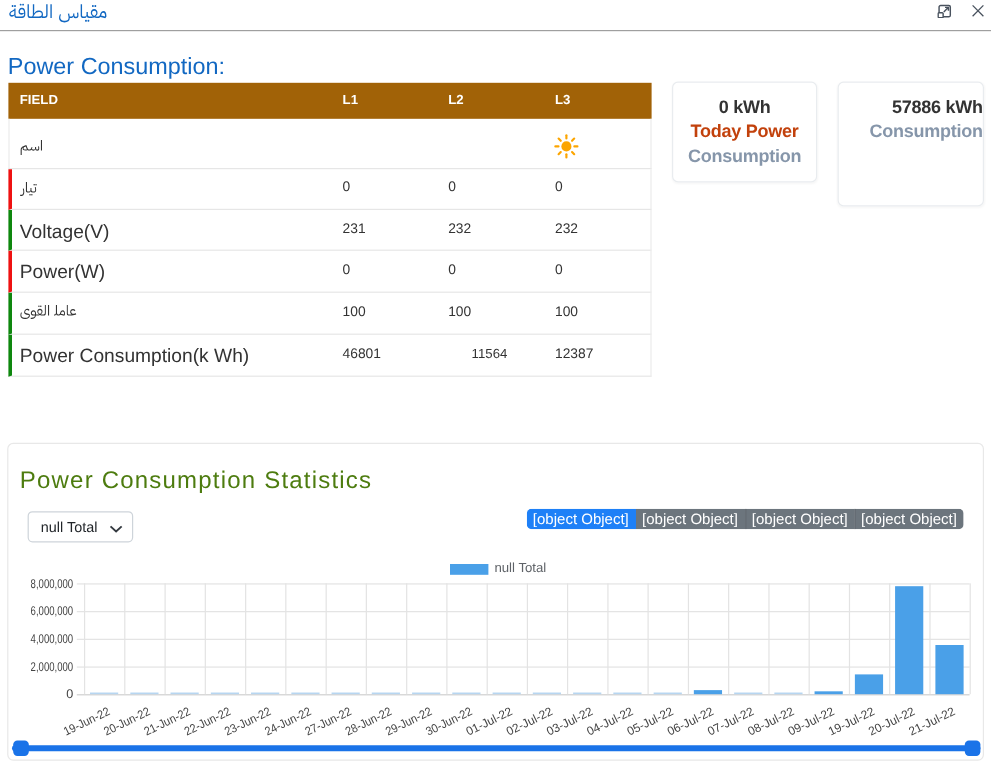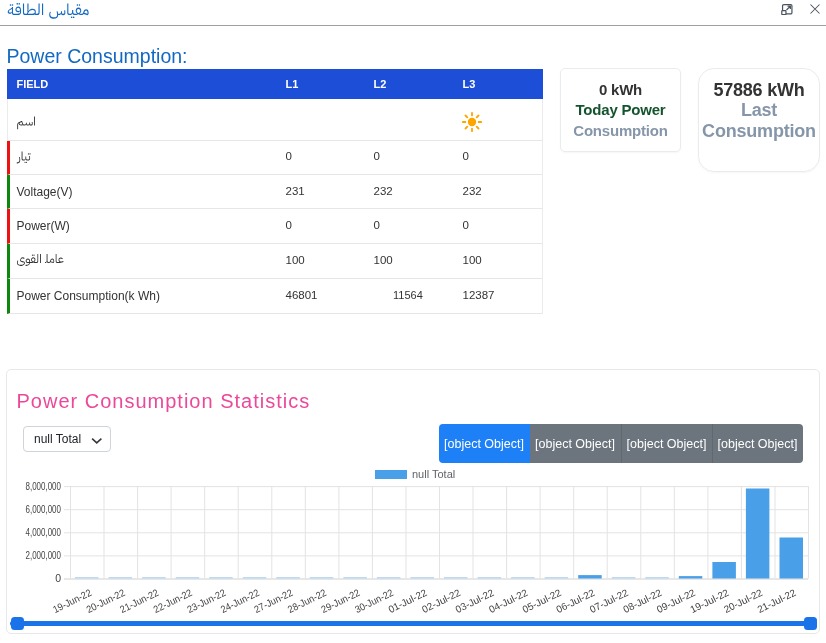--- a/index.html
+++ b/index.html
@@ -1,33 +1,33 @@
 <!DOCTYPE html>
 <html><head><meta charset="utf-8"><style>
 *{margin:0;padding:0;box-sizing:border-box}
 body{width:826px;height:643px;background:#fff;font-family:"Liberation Sans",sans-serif;position:relative;overflow:hidden}
-.lab{position:absolute;left:6.5px;top:50%;margin-top:-7px;font-size:12px;color:#333}
+.lab{position:absolute;left:6.5px;top:50%;margin-top:-7px;font-size:16px;color:#333}
 </style></head><body>
 <svg width="100" height="24" style="position:absolute;left:7px;top:0">
     <g transform="translate(0.5,15) scale(1.03)" fill="#1268c2">
       <path d="M6.8 0.0Q6.1 0.0 5.7 -0.1Q5.2 -0.2 4.9 -0.5Q4.6 -0.8 4.5 -1.2Q4.3 -1.6 4.3 -2.2V-2.4H4.3Q4.1 -1.8 3.6 -1.4Q3.1 -1.1 2.4 -1.1Q1.3 -1.1 0.8 -1.6Q0.2 -2.2 0.2 -3.2Q0.2 -3.6 0.4 -4.0Q0.5 -4.3 0.8 -4.7Q1.1 -5.0 1.6 -5.4Q2.1 -5.7 2.8 -6.1L4.3 -7.0V-7.7H5.3V-2.3Q5.3 -1.7 5.6 -1.5Q6.0 -1.3 6.6 -1.3H7.1V-0.3ZM2.6 -2.4Q3.5 -2.4 3.9 -2.6Q4.3 -2.9 4.3 -3.6V-5.8L2.8 -5.0Q2.0 -4.5 1.6 -4.2Q1.3 -3.8 1.3 -3.3Q1.3 -2.8 1.6 -2.6Q1.9 -2.4 2.6 -2.4ZM4.8 -9.0Q4.5 -9.0 4.3 -9.2Q4.1 -9.3 4.1 -9.7Q4.1 -10.1 4.3 -10.3Q4.5 -10.5 4.8 -10.5H4.9Q5.2 -10.5 5.4 -10.3Q5.6 -10.1 5.6 -9.7Q5.6 -9.3 5.4 -9.2Q5.2 -9.0 4.9 -9.0ZM2.8 -9.0Q2.5 -9.0 2.3 -9.2Q2.2 -9.3 2.2 -9.7Q2.2 -10.1 2.3 -10.3Q2.5 -10.5 2.8 -10.5H3.0Q3.3 -10.5 3.5 -10.3Q3.6 -10.1 3.6 -9.7Q3.6 -9.3 3.5 -9.2Q3.3 -9.0 3.0 -9.0Z M6.8 -1.0 7.1 -1.3H10.0Q10.6 -1.3 11.0 -1.4Q11.4 -1.5 11.7 -1.7Q12.0 -2.0 12.1 -2.4Q12.2 -2.7 12.2 -3.3V-3.8H12.1Q11.9 -3.3 11.4 -3.0Q10.9 -2.7 10.3 -2.7Q9.1 -2.7 8.4 -3.3Q7.7 -3.9 7.7 -5.1Q7.7 -5.7 7.9 -6.3Q8.1 -6.9 8.5 -7.3Q8.9 -7.8 9.4 -8.0Q9.9 -8.3 10.5 -8.3Q11.8 -8.3 12.5 -7.2Q13.2 -6.1 13.2 -4.0Q13.2 -2.9 13.1 -2.1Q12.9 -1.4 12.5 -0.9Q12.1 -0.4 11.5 -0.2Q10.9 0.0 10.0 0.0H6.8ZM10.6 -4.0Q11.2 -4.0 11.6 -4.1Q12.0 -4.3 12.2 -4.5Q12.1 -5.6 11.7 -6.3Q11.2 -7.0 10.4 -7.0Q9.6 -7.0 9.2 -6.5Q8.8 -6.0 8.8 -5.2Q8.8 -4.6 9.1 -4.3Q9.5 -4.0 10.3 -4.0ZM11.3 -10.1Q11.0 -10.1 10.8 -10.3Q10.7 -10.4 10.7 -10.8Q10.7 -11.2 10.8 -11.4Q11.0 -11.6 11.3 -11.6H11.5Q11.8 -11.6 12.0 -11.4Q12.1 -11.2 12.1 -10.8Q12.1 -10.4 12.0 -10.3Q11.8 -10.1 11.5 -10.1ZM9.4 -10.1Q9.1 -10.1 8.9 -10.3Q8.7 -10.4 8.7 -10.8Q8.7 -11.2 8.9 -11.4Q9.1 -11.6 9.4 -11.6H9.5Q9.8 -11.6 10.0 -11.4Q10.2 -11.2 10.2 -10.8Q10.2 -10.4 10.0 -10.3Q9.8 -10.1 9.5 -10.1Z M17.6 0.0Q16.9 0.0 16.4 -0.1Q15.9 -0.2 15.6 -0.5Q15.3 -0.8 15.2 -1.2Q15.0 -1.7 15.0 -2.3V-11.1H16.1V-2.3Q16.1 -1.8 16.5 -1.5Q16.8 -1.3 17.4 -1.3H18.0V-0.3L17.7 0.0Z M28.0 0.0Q27.4 0.0 27.0 -0.1Q26.7 -0.2 26.3 -0.5Q25.6 0.0 24.1 0.0H17.7V-1.0L18.0 -1.3H18.7L19.3 -2.2V-11.1H20.4V-5.6L20.2 -3.9L20.3 -3.8Q20.8 -4.5 21.3 -4.9Q21.8 -5.4 22.3 -5.6Q22.8 -5.9 23.3 -6.0Q23.9 -6.1 24.4 -6.1Q25.9 -6.1 26.7 -5.3Q27.5 -4.5 27.5 -3.1Q27.5 -2.1 27.2 -1.4Q27.5 -1.3 28.0 -1.3H28.3V-0.3ZM24.1 -1.3Q25.3 -1.3 25.9 -1.7Q26.5 -2.0 26.5 -3.0Q26.5 -3.9 26.0 -4.4Q25.5 -4.9 24.7 -4.9H24.2Q23.6 -4.9 23.1 -4.7Q22.6 -4.6 22.2 -4.4Q21.8 -4.1 21.3 -3.6Q20.9 -3.1 20.4 -2.4L19.8 -1.4L19.8 -1.3Z M28.0 -1.0 28.3 -1.3H28.7Q29.4 -1.3 29.8 -1.6Q30.1 -1.9 30.1 -2.7V-11.1H31.2V-2.7Q31.2 -1.3 30.6 -0.6Q30.0 0.0 28.7 0.0H28.0Z M33.5 -11.1H34.6V0.0H33.5Z M54.1 0.2Q52.3 0.2 52.0 -1.3H51.9Q51.8 -0.7 51.3 -0.3Q50.9 0.0 50.2 0.0H49.2Q49.1 1.9 48.1 2.7Q47.0 3.6 44.9 3.6Q43.9 3.6 43.1 3.3Q42.2 3.1 41.7 2.6Q41.1 2.1 40.8 1.4Q40.5 0.7 40.5 -0.1Q40.5 -0.8 40.7 -1.6Q40.9 -2.4 41.2 -3.1L42.1 -2.9Q41.8 -2.3 41.7 -1.6Q41.5 -1.0 41.5 -0.4Q41.5 0.8 42.3 1.5Q43.1 2.2 44.5 2.2H45.4Q46.8 2.2 47.5 1.6Q48.2 1.0 48.2 -0.4Q48.2 -0.8 48.1 -1.3Q48.0 -1.8 47.8 -2.9L47.6 -3.5L48.7 -3.7L48.8 -3.1Q48.9 -2.5 49.0 -2.0Q49.1 -1.6 49.1 -1.3H50.5Q51.2 -1.3 51.5 -1.6Q51.9 -1.9 51.9 -2.6V-3.7H52.9V-2.6Q52.9 -1.8 53.1 -1.4Q53.4 -1.1 53.9 -1.1H54.2Q55.2 -1.1 55.2 -2.1Q55.2 -2.3 55.2 -2.7Q55.1 -3.1 55.1 -3.5L54.9 -4.3L56.0 -4.5L56.1 -3.7Q56.1 -3.2 56.2 -2.8Q56.2 -2.4 56.2 -2.1Q56.2 -1.0 55.7 -0.4Q55.1 0.2 54.1 0.2Z M60.6 0.0Q59.9 0.0 59.4 -0.1Q58.9 -0.2 58.6 -0.5Q58.3 -0.8 58.1 -1.2Q58.0 -1.7 58.0 -2.3V-11.1H59.1V-2.3Q59.1 -1.8 59.4 -1.5Q59.7 -1.3 60.4 -1.3H60.9V-0.3L60.6 0.0Z M60.6 -1.0 60.9 -1.3H61.5Q62.7 -1.3 62.7 -2.6V-4.9H63.8V-2.6Q63.8 -1.3 65.1 -1.3H65.6V-0.3L65.3 0.0Q63.2 0.0 62.9 -1.5H62.8Q62.6 -0.6 62.1 -0.3Q61.7 0.0 60.6 0.0ZM64.1 3.0Q63.8 3.0 63.7 2.8Q63.5 2.7 63.5 2.3Q63.5 1.9 63.7 1.7Q63.8 1.5 64.1 1.5H64.3Q64.6 1.5 64.8 1.7Q65.0 1.9 65.0 2.3Q65.0 2.7 64.8 2.8Q64.6 3.0 64.3 3.0ZM62.2 3.0Q61.9 3.0 61.7 2.8Q61.5 2.7 61.5 2.3Q61.5 1.9 61.7 1.7Q61.9 1.5 62.2 1.5H62.4Q62.7 1.5 62.9 1.7Q63.0 1.9 63.0 2.3Q63.0 2.7 62.9 2.8Q62.7 3.0 62.4 3.0Z M65.3 -1.0 65.6 -1.3H67.8L67.8 -1.3Q67.0 -1.9 66.6 -2.6Q66.2 -3.3 66.2 -4.3Q66.2 -4.9 66.4 -5.4Q66.6 -5.9 66.9 -6.3Q67.3 -6.7 67.8 -7.0Q68.3 -7.2 68.9 -7.2Q69.5 -7.2 70.0 -7.0Q70.5 -6.7 70.9 -6.3Q71.2 -5.9 71.4 -5.4Q71.6 -4.9 71.6 -4.3Q71.6 -3.3 71.2 -2.6Q70.8 -1.9 70.0 -1.3L70.0 -1.3H72.2V-0.3L71.9 0.0H71.7Q70.9 0.0 70.2 -0.2Q69.5 -0.3 68.9 -0.7Q68.3 -0.3 67.6 -0.2Q66.9 0.0 66.1 0.0H65.3ZM68.9 -1.7Q69.7 -2.2 70.1 -2.7Q70.6 -3.3 70.6 -4.1Q70.6 -4.9 70.1 -5.4Q69.7 -5.9 69.0 -5.9H68.8Q68.1 -5.9 67.7 -5.4Q67.2 -4.9 67.2 -4.1Q67.2 -3.3 67.7 -2.7Q68.1 -2.2 68.9 -1.7ZM69.7 -9.0Q69.4 -9.0 69.3 -9.2Q69.1 -9.3 69.1 -9.7Q69.1 -10.1 69.3 -10.3Q69.4 -10.5 69.7 -10.5H69.9Q70.2 -10.5 70.4 -10.3Q70.6 -10.1 70.6 -9.7Q70.6 -9.3 70.4 -9.2Q70.2 -9.0 69.9 -9.0ZM67.8 -9.0Q67.5 -9.0 67.3 -9.2Q67.1 -9.3 67.1 -9.7Q67.1 -10.1 67.3 -10.3Q67.5 -10.5 67.8 -10.5H68.0Q68.3 -10.5 68.4 -10.3Q68.6 -10.1 68.6 -9.7Q68.6 -9.3 68.4 -9.2Q68.3 -9.0 68.0 -9.0Z M73.9 -0.9Q73.5 -0.4 73.1 -0.2Q72.6 0.0 71.9 0.0V-1.0L72.2 -1.3Q72.5 -1.3 72.7 -1.4Q72.9 -1.4 73.1 -1.6Q73.2 -1.8 73.3 -2.0Q73.5 -2.3 73.6 -2.6L74.0 -3.8Q74.4 -4.6 74.9 -5.1Q75.5 -5.6 76.5 -5.6Q77.6 -5.6 78.2 -4.6Q78.8 -3.6 78.8 -1.8V-1.1L77.9 0.2ZM74.5 -2.1 77.7 -1.2V-1.8Q77.7 -3.0 77.3 -3.7Q77.0 -4.3 76.3 -4.3Q75.7 -4.3 75.4 -4.0Q75.1 -3.6 74.9 -3.1Z"></path>
     </g>
   </svg>
 <svg width="12.5" height="12.5" viewBox="0 0 24 24" style="position:absolute;left:780.5px;top:2.5px" fill="none" stroke="#49525e" stroke-width="2.3">
     <rect x="3" y="3" width="18" height="18" rx="2.5"></rect>
     <rect x="1.5" y="14.5" width="8" height="8" rx="1.5" fill="#fff"></rect>
     <path d="M10.5 13.5 L18 6 M12.5 6 H18 V11.5"></path>
   </svg>
 <svg width="12" height="12" viewBox="0 0 24 24" style="position:absolute;left:808.5px;top:3px" stroke="#49525e" stroke-width="2.1">
     <path d="M3 3 L21 21 M21 3 L3 21"></path>
   </svg>
 <div style="position:absolute;left:0;top:25px;width:826px;height:1px;background:#9f9f9f"></div>
 <div style="position:absolute;left:6.5px;top:44.5px;font-size:19.5px;color:#1268c2">Power Consumption:</div>
 <div style="position:absolute;left:7px;top:69px;width:536px">
-<div style="height:30px;background:#1d4ed8;color:#fff;font-weight:bold;font-size:11px;position:relative">
+<div style="height:30px;background:#a16207;color:#fff;font-weight:bold;font-size:11px;position:relative">
       <span style="position:absolute;left:9.5px;top:9px">FIELD</span>
       <span style="position:absolute;left:278.5px;top:9px">L1</span>
       <span style="position:absolute;left:366.5px;top:9px">L2</span>
       <span style="position:absolute;left:455.5px;top:9px">L3</span>
     </div>
 <div style="position:relative;height:41.5px;border-left:1px solid #ebebeb;border-right:1px solid #ebebeb;border-bottom:1px solid #e6e6e6;box-sizing:border-box">
 <svg width="30" height="26" style="position:absolute;left:3px;top:12px">
         <g transform="translate(5.5,14.5)" fill="#333">
           <path d="M0.7 -0.2Q0.7 -0.9 0.8 -1.4Q0.9 -1.9 1.2 -2.3Q1.4 -2.6 1.8 -3.0Q2.3 -3.3 2.9 -3.6L4.7 -4.4H5.6L6.4 -2.1Q6.6 -1.8 6.7 -1.6Q6.8 -1.4 6.9 -1.2Q7.0 -1.1 7.2 -1.1Q7.3 -1.0 7.5 -1.0H7.8V-0.2L7.5 0.0Q6.9 0.0 6.6 -0.2Q6.3 -0.3 6.0 -0.8L5.9 -0.8V0.0H4.5Q3.5 0.0 3.0 -0.4Q2.4 -0.8 2.4 -1.5Q2.4 -2.1 2.9 -2.5L2.9 -2.5L2.5 -2.3Q2.2 -2.1 2.1 -2.0Q1.9 -1.8 1.8 -1.6Q1.7 -1.3 1.6 -1.0Q1.6 -0.6 1.6 -0.2V3.7H0.7ZM3.1 -1.9Q3.1 -1.4 3.5 -1.2Q3.8 -1.0 4.6 -1.0H5.9Q5.8 -1.3 5.6 -1.7L5.0 -3.4L4.5 -3.2Q4.1 -3.0 3.8 -2.9Q3.6 -2.7 3.4 -2.6Q3.3 -2.4 3.2 -2.2Q3.1 -2.1 3.1 -1.9Z M7.5 -0.8 7.8 -1.0H8.2Q8.4 -1.0 8.6 -1.1Q8.7 -1.1 8.9 -1.2Q9.0 -1.3 9.2 -1.5Q9.3 -1.7 9.4 -2.0L9.9 -3.0L10.6 -2.6L10.0 -1.4L10.2 -1.3Q10.5 -1.1 10.9 -1.0Q11.3 -0.9 11.6 -0.9Q12.2 -0.9 12.5 -1.2Q12.7 -1.4 12.7 -2.1V-3.0H13.6V-2.1Q13.6 -1.4 13.8 -1.1Q13.9 -0.9 14.4 -0.9H14.6Q15.4 -0.9 15.4 -1.7Q15.4 -1.8 15.4 -2.2Q15.3 -2.5 15.3 -2.8L15.2 -3.5L16.0 -3.6L16.1 -2.9Q16.2 -2.6 16.2 -2.2Q16.2 -1.9 16.2 -1.7Q16.2 -0.8 15.8 -0.3Q15.3 0.1 14.5 0.1Q13.1 0.1 12.8 -1.1H12.8Q12.7 -0.5 12.3 -0.2Q12.0 0.1 11.4 0.1Q10.7 0.1 9.8 -0.4L9.5 -0.7Q9.1 -0.3 8.7 -0.1Q8.2 0.0 7.5 0.0Z M17.6 -8.9H18.5V0.0H17.6Z"></path>
         </g>
@@ -80,37 +80,36 @@
 </div>
 <div style="position:relative;height:35.0px;border-left:3px solid #0e870e;border-right:1px solid #ebebeb;border-bottom:1px solid #e6e6e6;box-sizing:border-box">
 <span class="lab">Power Consumption(k Wh)</span>
 <span style="position:absolute;left:275.5px;top:50%;margin-top:-7px;font-size:11.5px;color:#333">46801</span>
 <span style="position:absolute;left:383px;top:50%;margin-top:-7px;font-size:11px;color:#333">11564</span>
 <span style="position:absolute;left:452.5px;top:50%;margin-top:-7px;font-size:11.5px;color:#333">12387</span>
 </div>
   </div>
 <div style="position:absolute;left:560px;top:68px;width:121px;height:84px;border:1px solid #e9ecef;border-radius:5px;box-sizing:border-box;font-size:15px;letter-spacing:-0.2px;line-height:20.3px;text-align:center;padding-top:11px;box-shadow:0 1px 2px rgba(0,0,0,0.04)">
     <div style="font-weight:bold;color:#333">0 kWh</div>
-    <div style="color:#14532d;font-weight:bold">Today Power</div>
+    <div style="color:#c2410c;font-weight:bold">Today Power</div>
     <div style="color:#8696aa;font-weight:bold">Consumption</div>
   </div>
-<div style="position:absolute;left:698px;top:68px;width:122px;height:104px;border:1px solid #e9ecef;border-radius:16px;box-sizing:border-box;font-size:18px;letter-spacing:-0.2px;line-height:20.3px;text-align:center;padding-top:11px;box-shadow:0 1px 2px rgba(0,0,0,0.04)">
+<div style="position:absolute;left:698px;top:68px;width:122px;height:104px;border:1px solid #e9ecef;border-radius:5px;box-sizing:border-box;font-size:15px;letter-spacing:-0.2px;line-height:20.3px;text-align:right;padding-top:11px;box-shadow:0 1px 2px rgba(0,0,0,0.04)">
     <div style="font-weight:bold;color:#333">57886 kWh</div>
-    <div style="color:#8696aa;font-weight:bold">Last</div>
     <div style="color:#8696aa;font-weight:bold">Consumption</div>
   </div>
 <div style="position:absolute;left:6px;top:369px;width:814px;height:265px;border:1px solid #e8e8e8;border-radius:5px"></div>
-<div style="position:absolute;left:16.5px;top:390px;font-size:20px;letter-spacing:1px;color:#ec4899">Power Consumption Statistics</div>
+<div style="position:absolute;left:16.5px;top:390px;font-size:20px;letter-spacing:1px;color:#4d7c0f">Power Consumption Statistics</div>
 <div style="position:absolute;left:23px;top:426px;width:88px;height:26px;border:1px solid #ced4da;border-radius:4px;font-size:12px;color:#212529">
 <span style="position:absolute;left:10px;top:5px">null Total</span>
 <svg width="13.5" height="13.5" viewBox="0 0 16 16" style="position:absolute;right:7px;top:7px" fill="none" stroke="#343a40" stroke-width="1.9">
       <path d="M2.5 5.5 L8 10.5 L13.5 5.5"></path>
     </svg>
   </div>
-<div style="position:absolute;left:438.5px;top:424px;height:39px;display:flex;border-radius:4px;overflow:hidden">
+<div style="position:absolute;left:438.5px;top:424px;height:17px;display:flex;border-radius:4px;overflow:hidden">
 <div style="width:91px;background:#1e80f7;color:#fff;font-size:12.5px;display:flex;align-items:center;justify-content:center">[object Object]</div>
 <div style="width:91px;background:#6c757d;color:#fff;font-size:12.5px;display:flex;align-items:center;justify-content:center">[object Object]</div>
 <div style="width:91px;background:#6c757d;border-left:1px solid #61686f;color:#fff;font-size:12.5px;display:flex;align-items:center;justify-content:center">[object Object]</div>
 <div style="width:91px;background:#6c757d;border-left:1px solid #61686f;color:#fff;font-size:12.5px;display:flex;align-items:center;justify-content:center">[object Object]</div>
 </div>
 <div style="position:absolute;left:375px;top:469.5px;width:31.5px;height:9px;background:#4aa0e8"></div>
 <div style="position:absolute;left:412px;top:468px;font-size:11px;color:#5f6368">null Total</div>
 <svg width="826" height="175" viewBox="0 460 826 175" style="position:absolute;left:0;top:460px">
 <rect x="64.0" y="578.5" width="744.0" height="1" fill="#cfcfcf"></rect>
 <rect x="64.0" y="555.4" width="744.0" height="1" fill="#e3e3e3"></rect>

